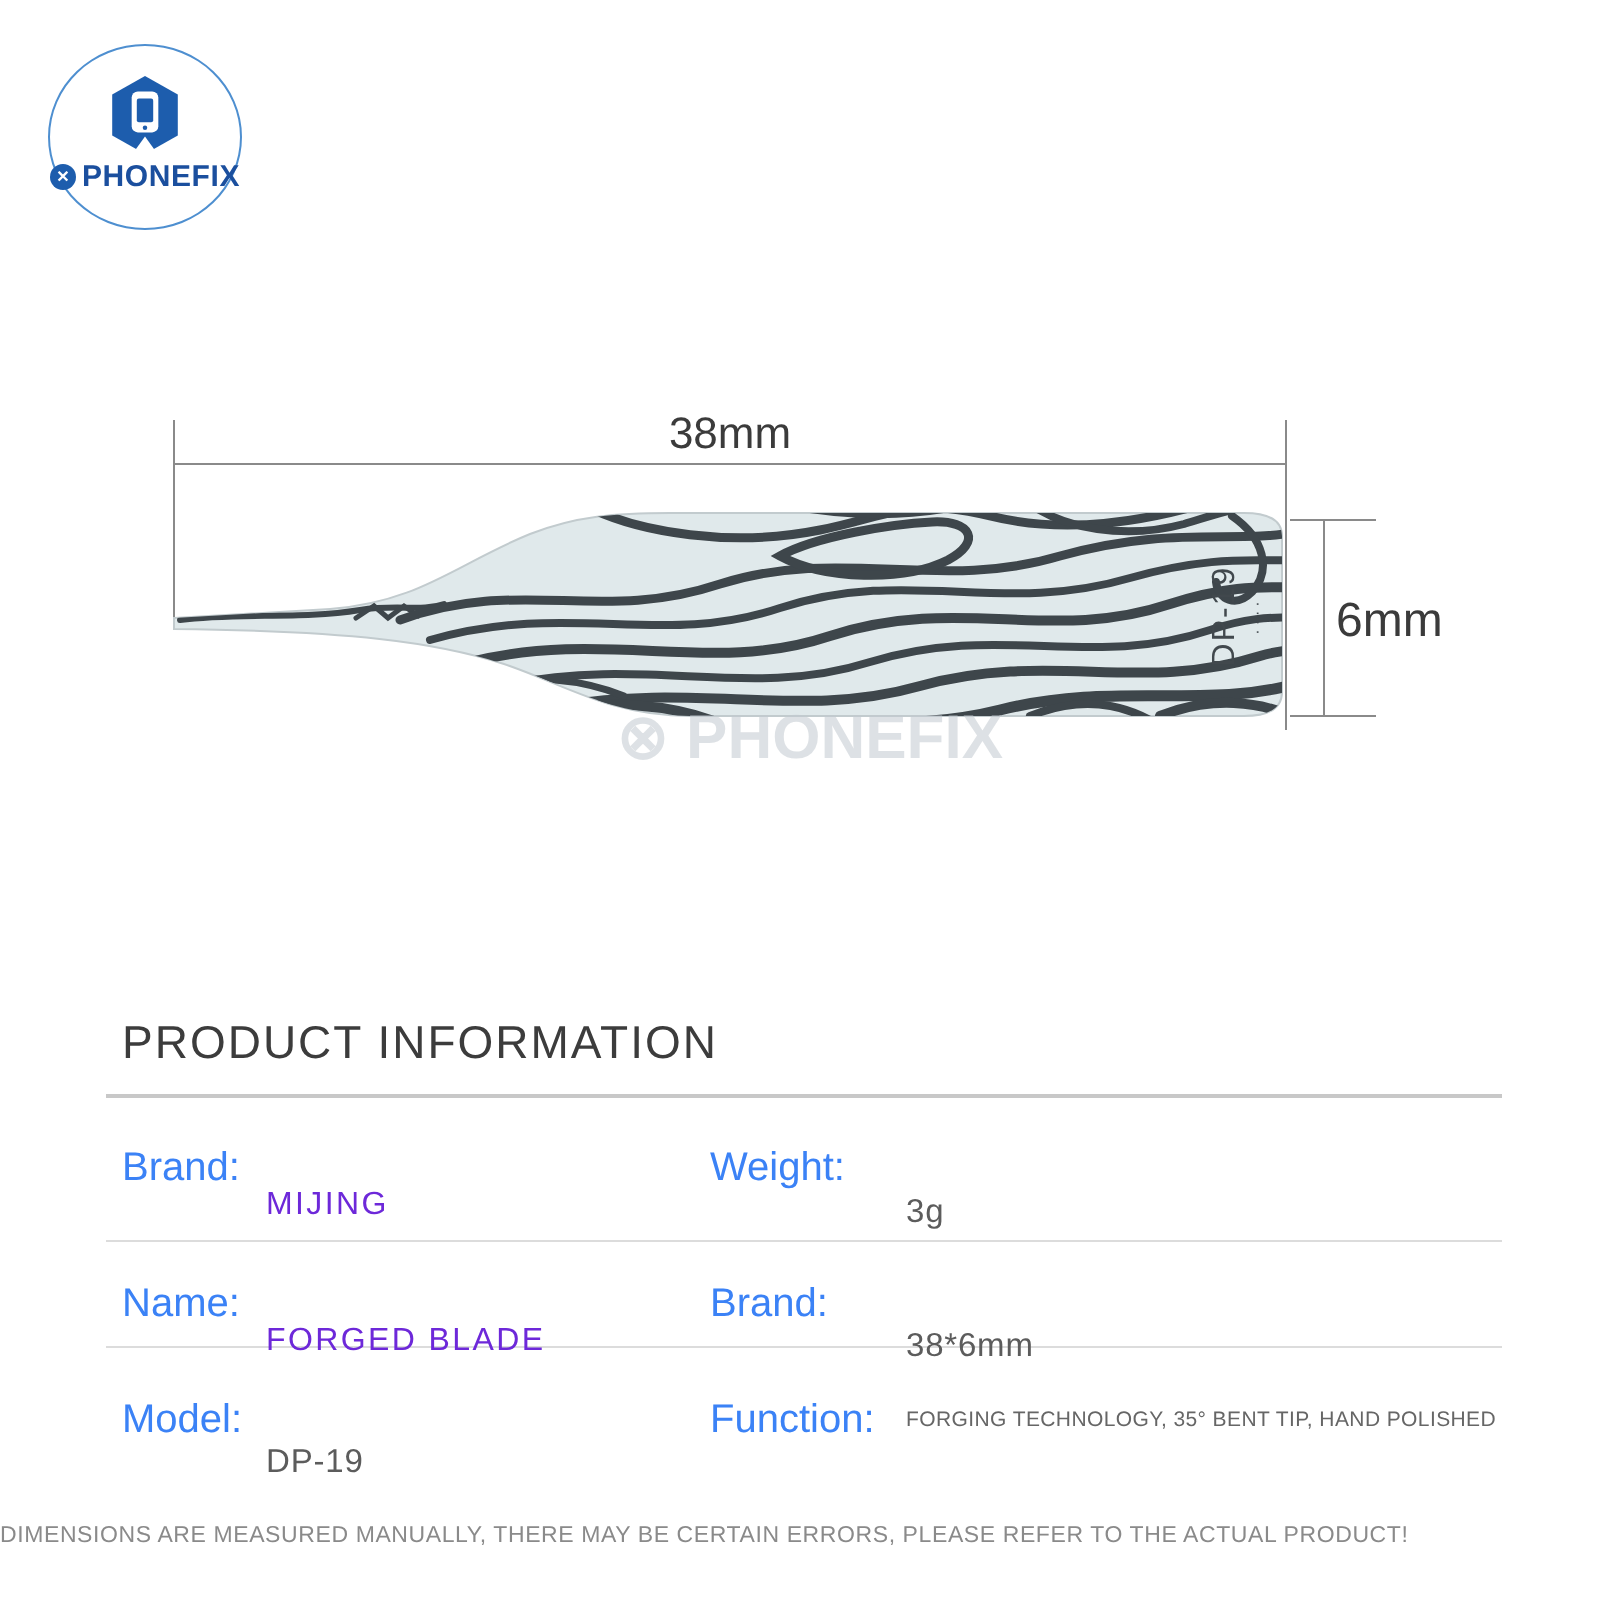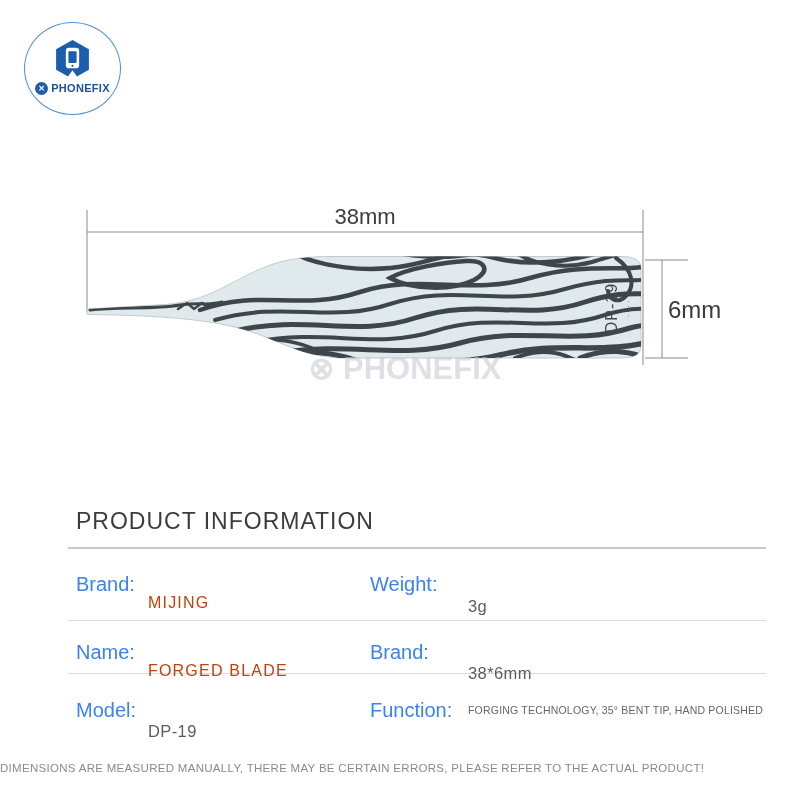--- a/index.html
+++ b/index.html
@@ -15,45 +15,45 @@
     display:flex;flex-direction:column;align-items:center;justify-content:center;
     box-sizing:border-box;
   }
   .logo-hex{width:41px;height:41px;margin-top:-4px;}
   .logo-text-row{display:flex;align-items:center;gap:3px;margin-top:2px;}
   .logo-badge{
     width:13px;height:13px;border-radius:50%;background:#1d5dad;color:#fff;
     font-size:8px;line-height:13px;text-align:center;display:inline-block;
     font-weight:bold;
   }
-  .logo-brand{font-size:11px;font-weight:bold;color:#1b4f9e;letter-spacing:.3px;}
+  .logo-brand{font-size:15px;font-weight:bold;color:#1b4f9e;letter-spacing:.3px;}
 
   
   .diagram{position:absolute;left:60px;top:190px;width:680px;height:210px;}
   .diagram svg{width:680px;height:210px;display:block;}
   svg text{font-family:"Liberation Sans", sans-serif;}
   .dim-line{stroke:#8a8a8a;stroke-width:1;}
   .dim-label{fill:#3b3b3b;}
   .watermark-text{fill:#c3cad0;opacity:.55;font-weight:bold;}
 
   
-  .info{position:absolute;left:68px;top:500px;width:698px;}
+  .info{position:absolute;left:53px;top:500px;width:698px;}
   .info-heading{
     font-size:23px;color:#3c3c3c;letter-spacing:1px;font-weight:normal;
     margin:0;padding:8px 8px 12px 8px;border-bottom:2px solid #c8c8c8;
   }
   .info-row{
     display:grid;grid-template-columns:72px 222px 98px 1fr;
     align-items:center;padding-left:8px;box-sizing:border-box;
   }
   .row-1{height:72px;border-bottom:1px solid #dcdcdc;}
   .row-2{height:53px;border-bottom:1px solid #dcdcdc;}
   .row-3{height:72px;}
   .cell-label{font-size:20px;color:#3b82f6;}
-  .cell-value{font-size:16px;color:#c2410c;letter-spacing:1.2px;margin-top:37px;}
+  .cell-value{font-size:16px;color:#6d28d9;letter-spacing:1.2px;margin-top:37px;}
   .cell-value-plain{font-size:16.5px;color:#5c5c5c;letter-spacing:.4px;margin-top:43px;}
   .cell-value-small{font-size:10.5px;color:#666;letter-spacing:.2px;line-height:17px;}
 
   
   .footer-note{
     position:absolute;left:0;top:762px;width:800px;text-align:left;
     font-size:11.5px;color:#8a8a8a;letter-spacing:.3px;
   }
 </style>
 </head>

